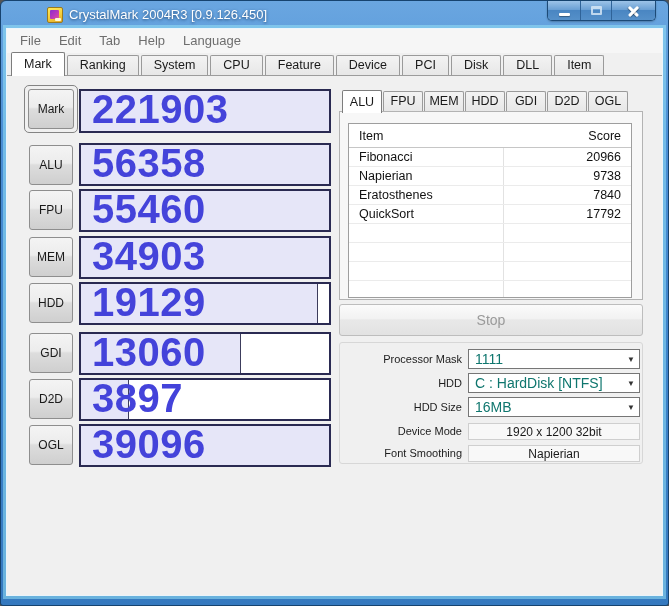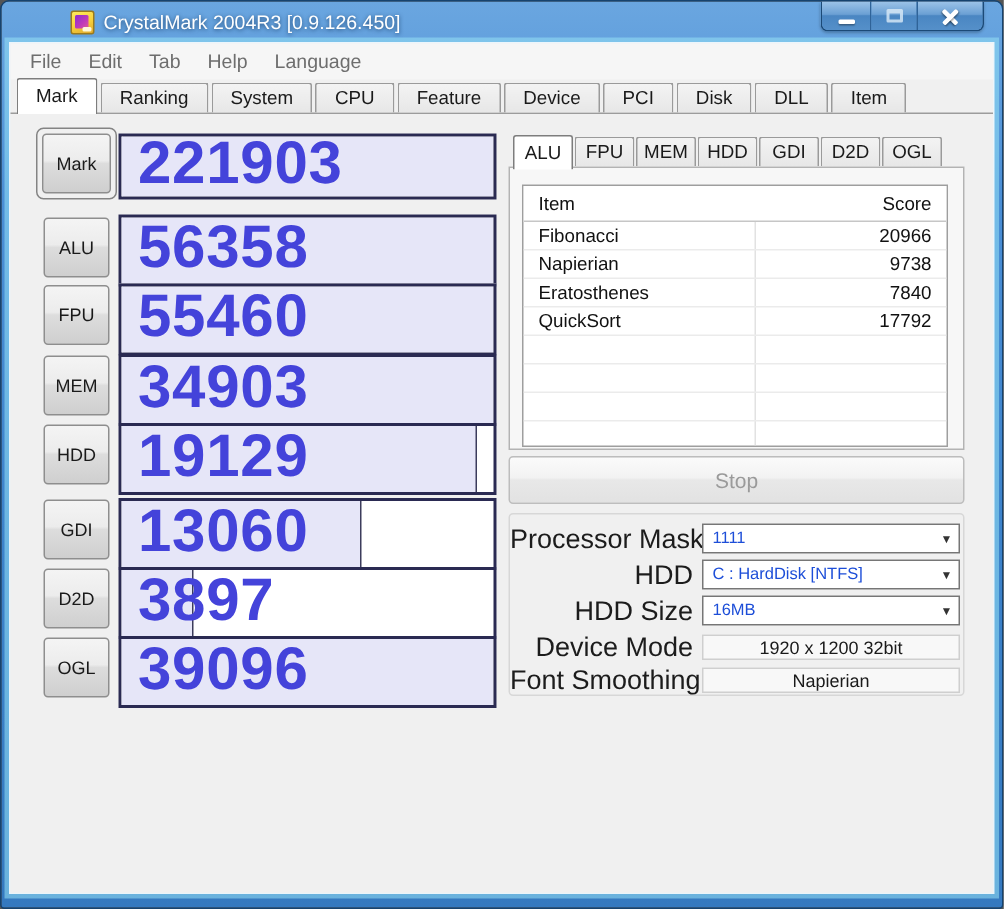--- a/index.html
+++ b/index.html
@@ -96,21 +96,21 @@
     border:1px solid #8e8e8e; border-radius:3px;
     font-family:"Liberation Sans", sans-serif; font-size:12px; color:#1a1a1a; cursor:pointer;
   }
   .focus-ring {
     position:absolute; left:17px; top:56px; width:54px; height:48px;
     border:1px solid #848484; border-radius:5px; padding:3px; background:#f0f0f0;
   }
   .focus-ring .bench-btn { position:static; width:100%; height:100%; }
 
   .score-box {
-    position:absolute; left:72px; width:252px; height:48px;
+    position:absolute; left:72px; width:252px; height:43px;
     background:#ffffff; border:2px solid #2a2a52; overflow:hidden;
   }
   .score-fill {
     position:absolute; left:0; top:0; bottom:0; background:#e6e6f8;
     box-shadow:1px 0 0 0 #3c3c5c;
   }
   .score-text {
     position:absolute; left:11px; top:50%; transform:translateY(-53%);
     font-size:40px; font-weight:bold; color:#4443da; letter-spacing:.5px; white-space:nowrap;
   }
@@ -154,28 +154,28 @@
     font-family:"Liberation Sans", sans-serif; font-size:14px; color:#9a9a9a;
   }
 
   .groupbox {
     position:absolute; left:332px; top:313px; width:304px; height:122px;
     border:1px solid #d7d7d7; border-radius:3px;
   }
   .g-row { position:absolute; left:0; width:100%; }
   .g-label {
     position:absolute; left:0; width:122px; text-align:right;
-    font-size:18px; color:#1c1c1c; white-space:nowrap;
+    font-size:11px; color:#1c1c1c; white-space:nowrap;
   }
   .combo {
     position:absolute; left:128px; width:172px; height:20px;
     background:#ffffff; border:1px solid #767676; display:flex; align-items:center;
     padding:0 4px 0 6px; cursor:pointer;
   }
-  .combo-value { font-size:11px; color:#1d4ed8; white-space:nowrap; overflow:hidden; }
+  .combo-value { font-size:14px; color:#0f766e; white-space:nowrap; overflow:hidden; }
   .combo-arrow { margin-left:auto; font-size:8px; color:#333; }
   .static-field {
     position:absolute; left:128px; width:172px; height:17px;
     background:#f8f8f8; border:1px solid #cfcfcf;
     display:flex; align-items:center; justify-content:center;
     font-size:12px; color:#1a1a1a; white-space:nowrap;
   }
 </style>
 </head>
 <body>

